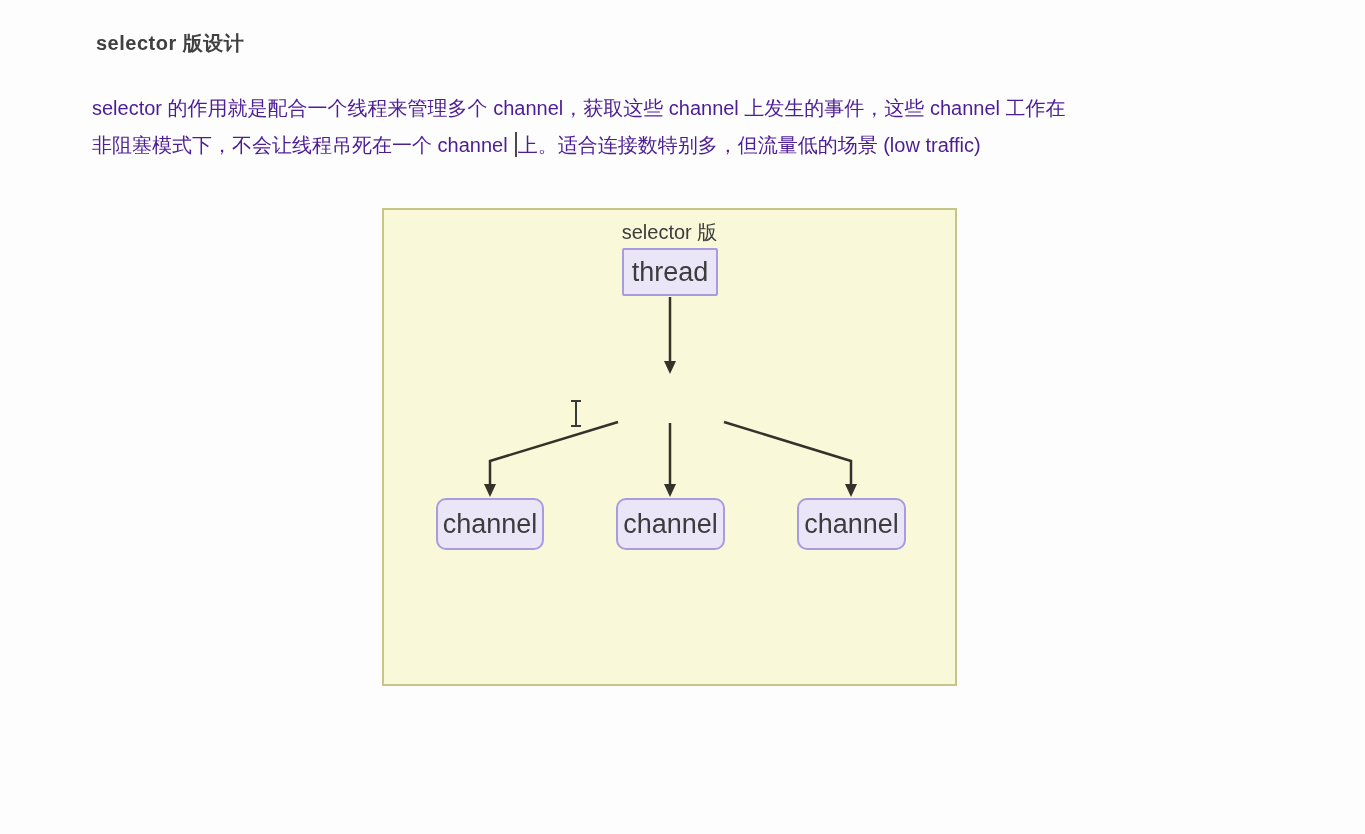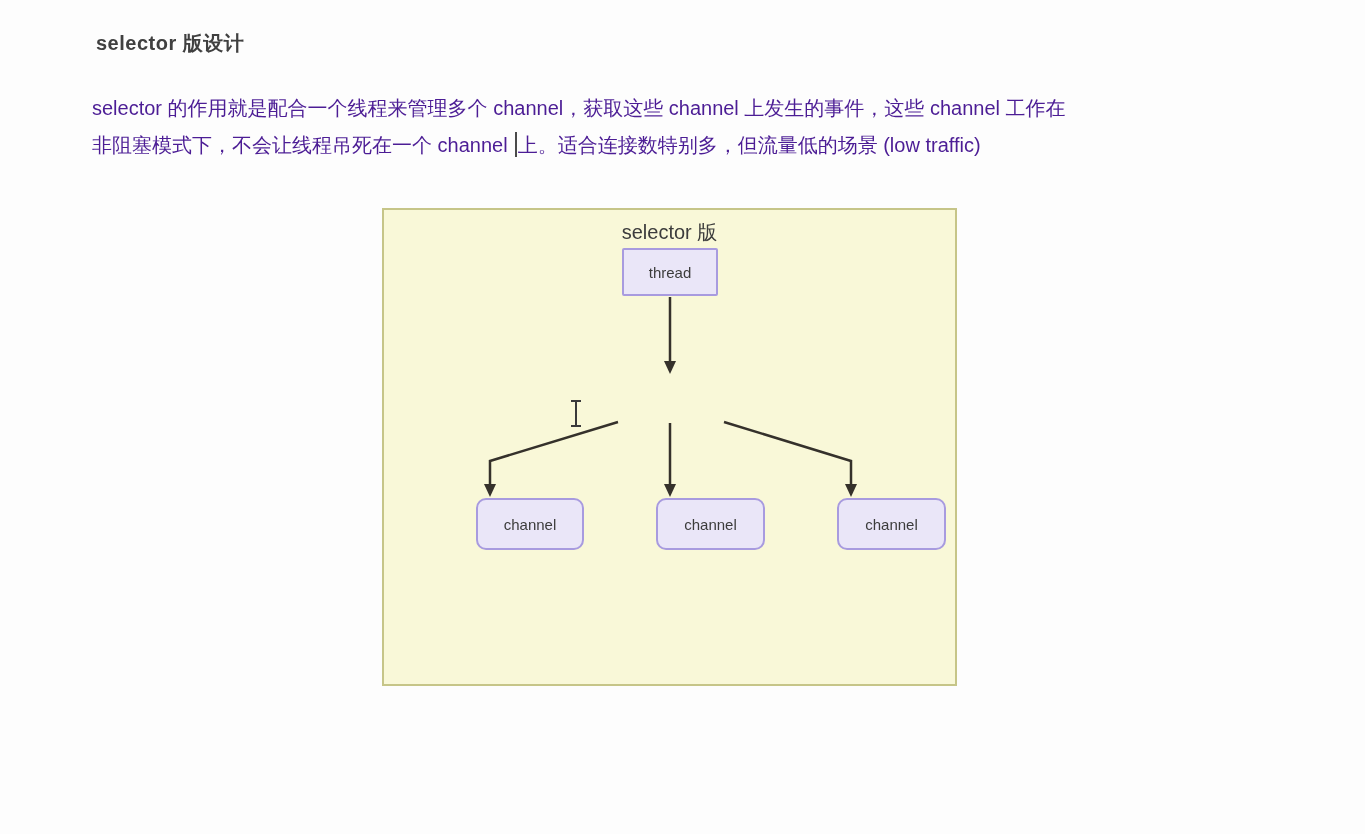--- a/index.html
+++ b/index.html
@@ -36,24 +36,24 @@
   }
   .diagram-title {
     position:absolute; left:0; top:9px; width:100%;
     text-align:center; font-size:20px; color:var(--text,#3c3c3c);
   }
   .node {
     position:absolute;
     background:var(--node-fill,#eae6f8);
     border:2px solid var(--node-border,#a89bdf);
     display:flex; align-items:center; justify-content:center;
-    font-size:15px; color:var(--text,#3c3c3c);
+    font-size:27px; color:var(--text,#3c3c3c);
   }
   .node.rect { border-radius:2px; }
-  .node.rounded { border-radius:10px;margin-left:40px; }
+  .node.rounded { border-radius:10px; }
   #node-thread   { left:238px; top:38px;  width:96px;  height:48px; }
   #node-selector { left:232px; top:165px; width:110px; height:48px; }
   #node-channel-1{ left:52px;  top:288px; width:108px; height:52px; }
   #node-channel-2{ left:232px; top:288px; width:109px; height:52px; }
   #node-channel-3{ left:413px; top:288px; width:109px; height:52px; }
 
   .edges { position:absolute; left:0; top:0; width:575px; height:378px; }
   .edges polyline, .edges line { stroke:var(--arrow,#35312b); stroke-width:2.5; fill:none; }
   .edges polygon { fill:var(--arrow,#35312b); stroke:none; }
   .ibeam line { stroke:#3a3a3a; stroke-width:2; }

